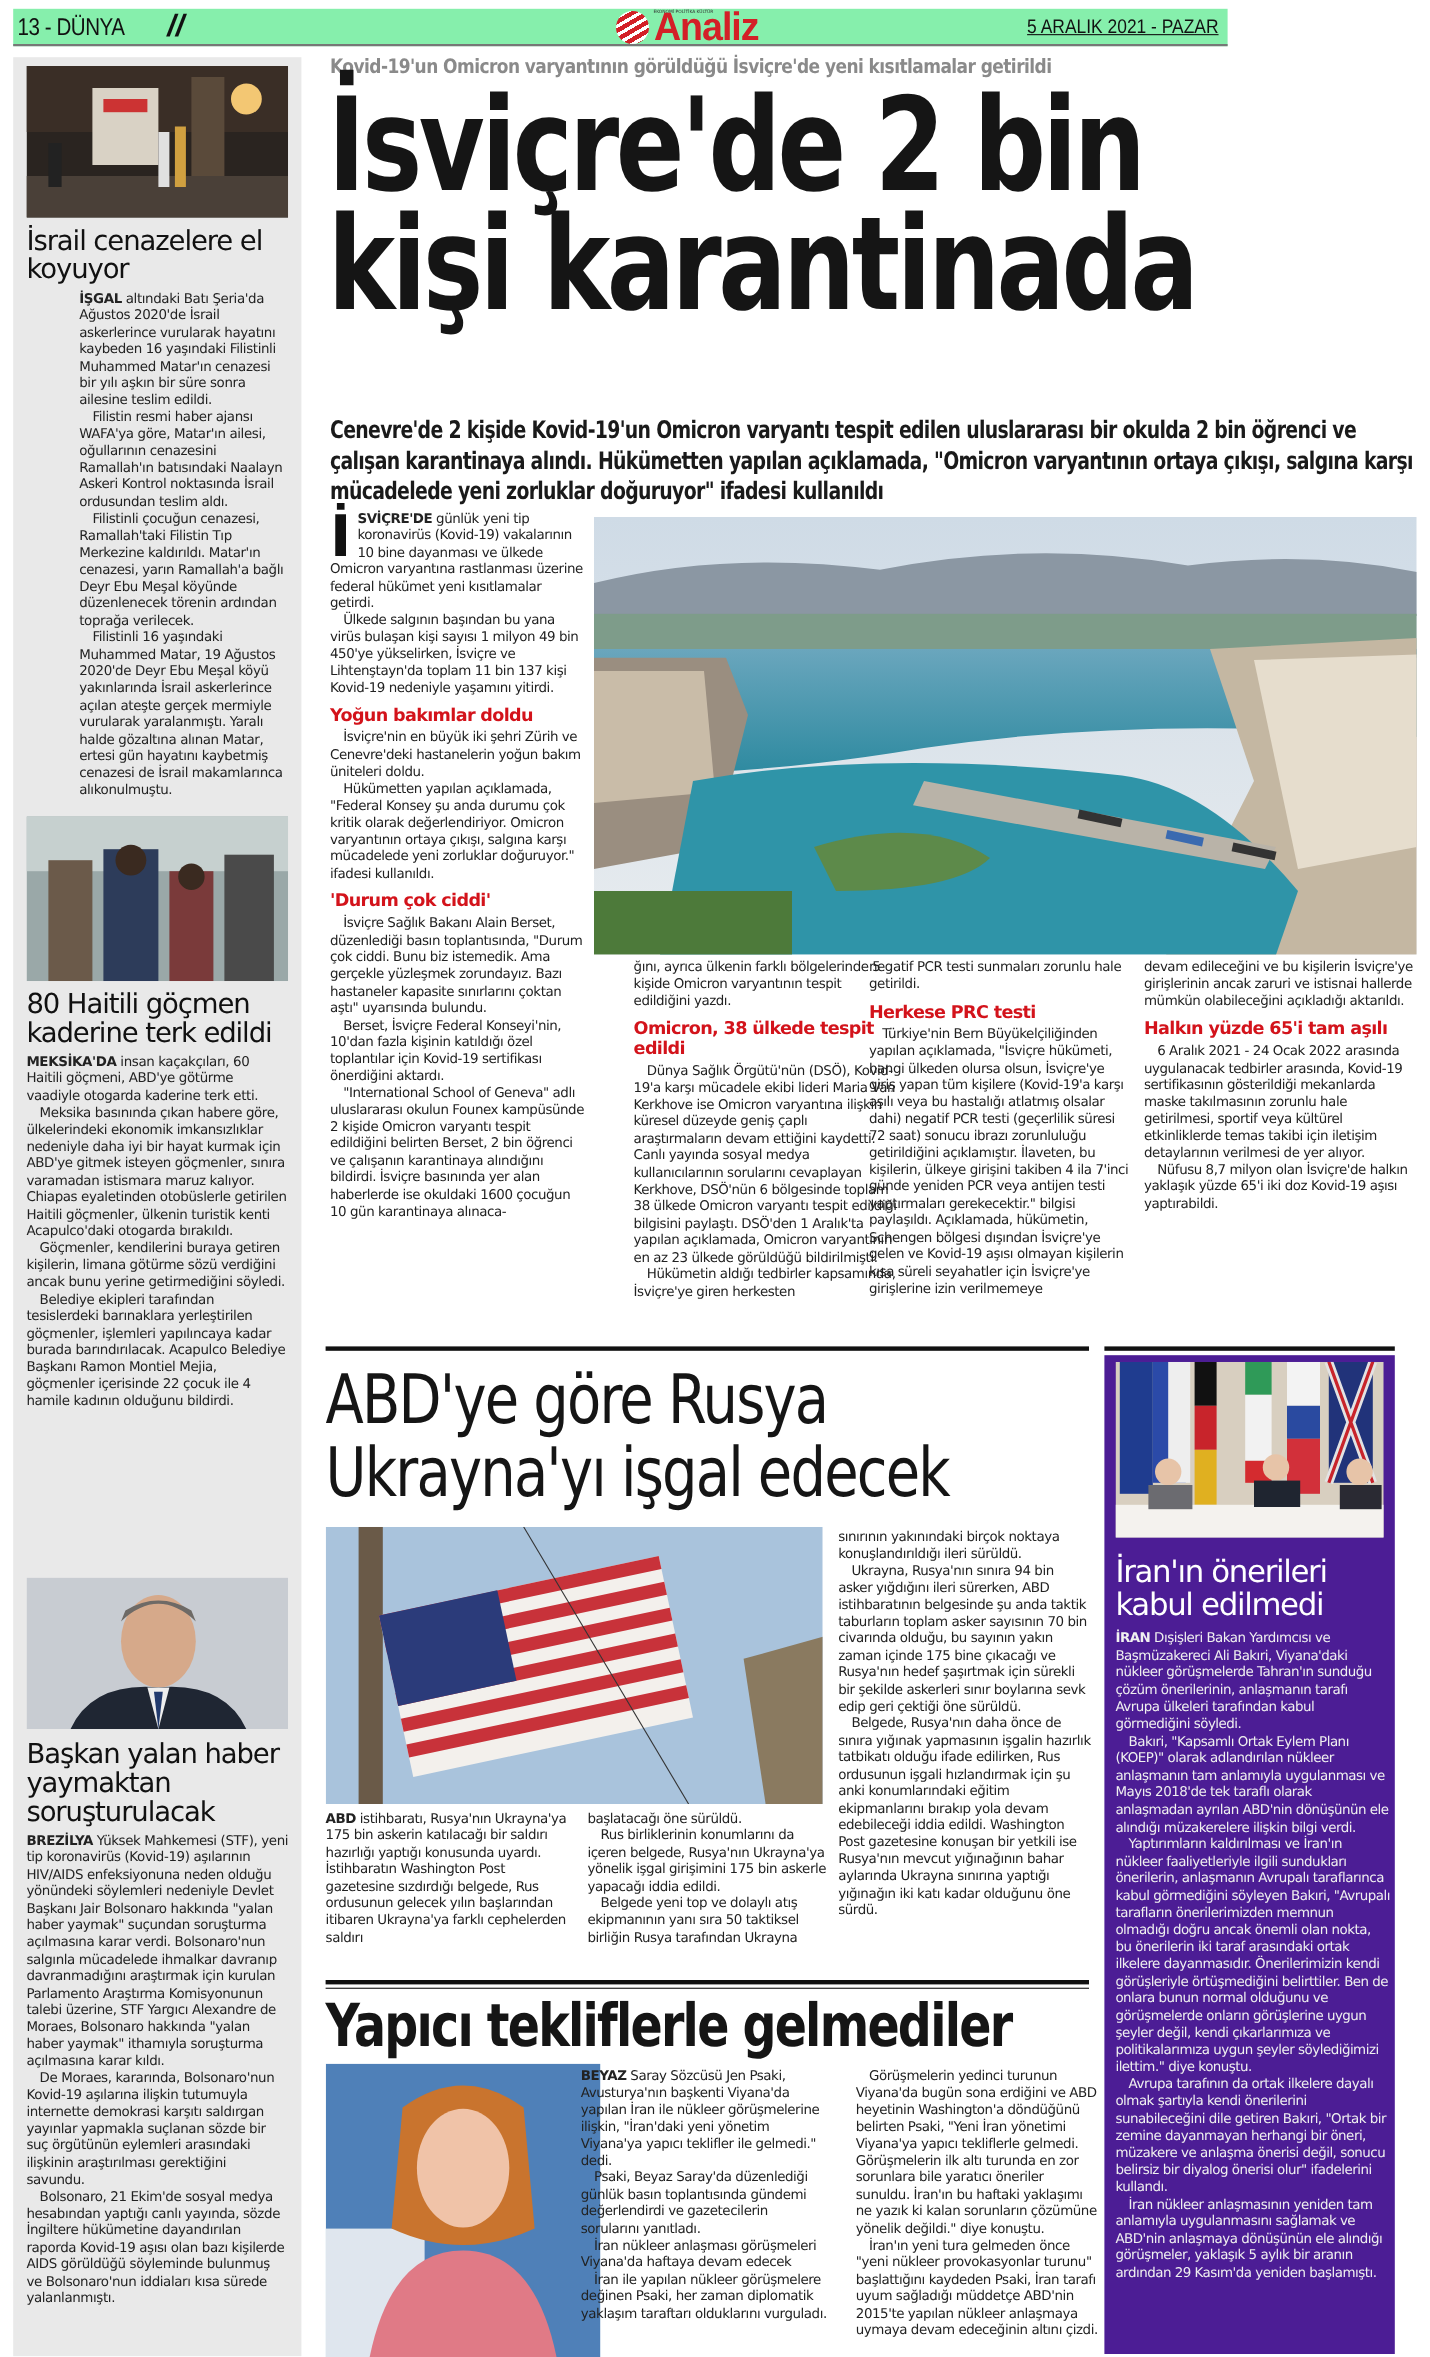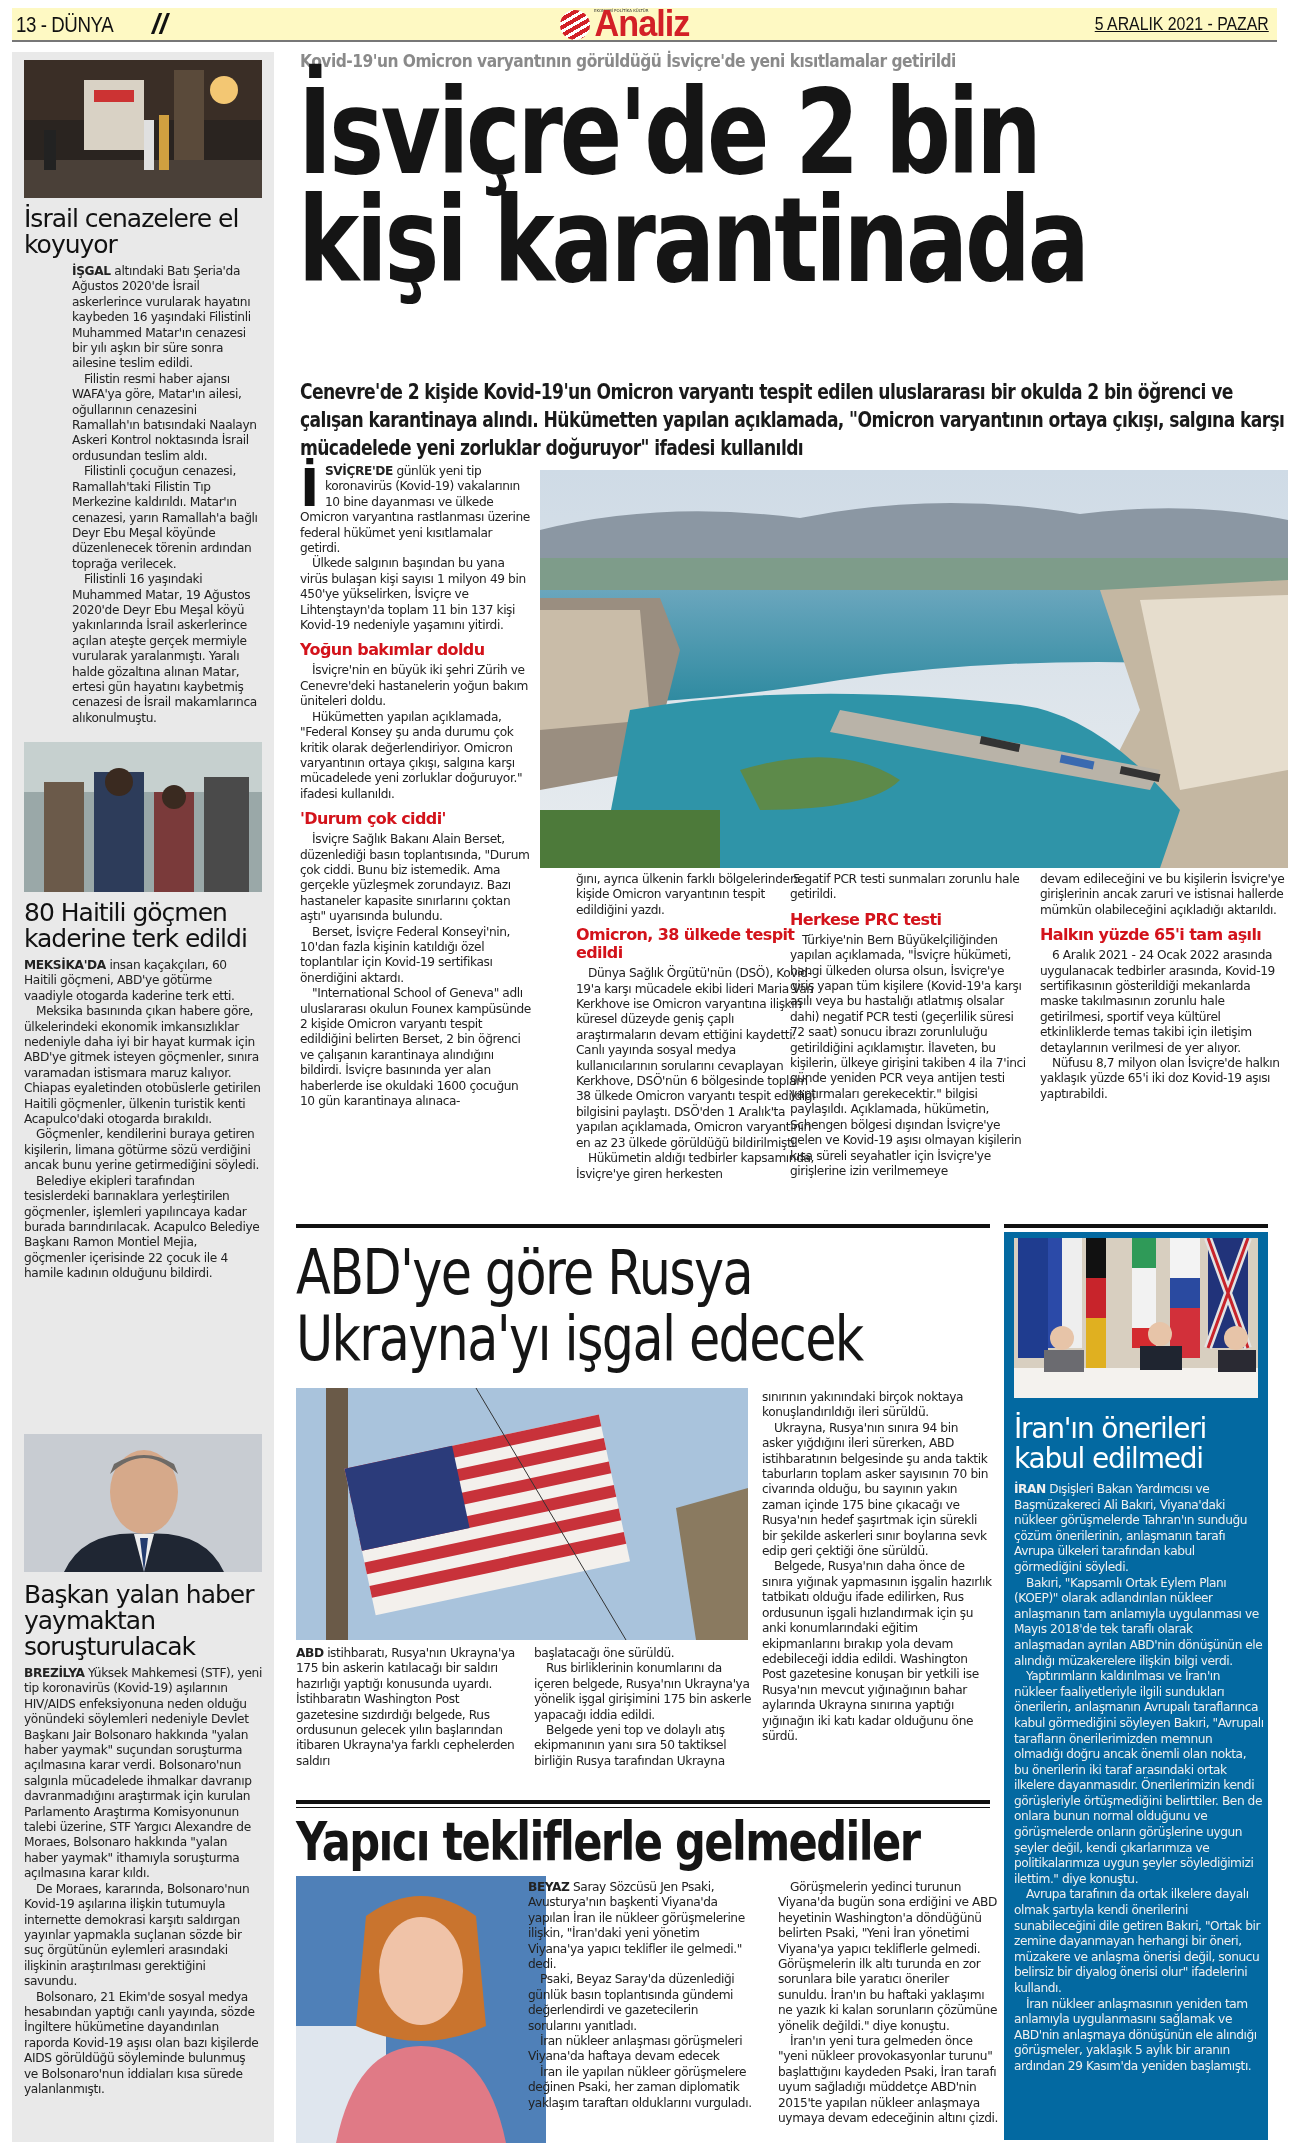--- a/index.html
+++ b/index.html
@@ -1,20 +1,20 @@
 <!DOCTYPE html>
 <html><head>
 <meta charset="utf-8">
 <style>
   * { box-sizing: border-box; margin: 0; padding: 0; }
   html, body { width: 1300px; height: 2143px; background: #fff; overflow: hidden; }
   body { font-family: "DejaVu Sans", sans-serif; color: #1c1c1c; position: relative; }
 
   
-  .masthead { position: absolute; left: 12px; top: 8px; width: 1265px; height: 34px; background: #fef9c3; border-bottom: 2px solid #777; }
+  .masthead { position: absolute; left: 12px; top: 8px; width: 1104px; height: 34px; background: #86efac; border-bottom: 2px solid #777; }
   .mh-section { position: absolute; left: 4px; top: 4px; font-family: "Liberation Sans", sans-serif; font-weight: 400; font-size: 22px; letter-spacing: -0.5px; transform: scaleX(0.85); transform-origin: left; color: #111; }
   .mh-slash { position: absolute; left: 140px; top: 0px; font-family: "Liberation Sans", sans-serif; font-weight: 700; font-style: italic; font-size: 28px; color: #111; }
   .mh-logo { position: absolute; left: 548px; top: 0px; height: 32px; display: flex; align-items: flex-end; }
   .mh-logo-mark { width: 30px; height: 30px; border-radius: 50%; background: repeating-linear-gradient(150deg, #d32027 0 4px, #fff 4px 7px); margin-right: 2px; }
   .mh-logo-text { font-family: "Liberation Sans", sans-serif; font-weight: 700; font-size: 36px; line-height: 32px; color: #d32027; letter-spacing: -1px; transform: scaleX(0.95); }
   .mh-logo-sub { position: absolute; left: 34px; top: 0px; font-size: 4px; color: #333; letter-spacing: 0; }
   .mh-date { position: absolute; right: 8px; top: 6px; font-family: "Liberation Sans", sans-serif; font-size: 18px; text-decoration: underline; color: #111; transform: scaleX(0.88); transform-origin: right; }
 
   
   .sidebar { position: absolute; left: 12px; top: 52px; width: 262px; height: 2090px; background: #e9e9e9; }
@@ -40,21 +40,21 @@
   .geneva-photo { position: absolute; left: 540px; top: 470px; width: 748px; height: 398px; overflow: hidden; }
 
   .rule-thick { position: absolute; height: 4px; background: #111; }
   .rule-thin { position: absolute; height: 1px; background: #111; }
 
   
   .abd-headline { position: absolute; left: 296px; top: 1240px; width: 720px; font-family: "DejaVu Sans", sans-serif; font-weight: 400; font-size: 62px; line-height: 66px; color: #151515; letter-spacing: -2px; transform: scaleX(0.82); transform-origin: left; width: 880px; }
   .flag-photo { position: absolute; left: 296px; top: 1388px; width: 452px; height: 252px; overflow: hidden; }
 
   
-  .iran-box { position: absolute; left: 1004px; top: 1232px; width: 264px; height: 908px; background: #0369a1; color: #f2f2f2; padding-left: 36px; }
+  .iran-box { position: absolute; left: 1004px; top: 1232px; width: 264px; height: 908px; background: #4c1d95; color: #f2f2f2; padding-left: 36px; }
   .iran-photo { position: absolute; left: 10px; top: 6px; width: 244px; height: 160px; overflow: hidden; }
   .iran-head { position: absolute; left: 10px; top: 182px; width: 250px; font-family: "DejaVu Sans", sans-serif; font-size: 28px; line-height: 30px; color: #fff; letter-spacing: -1.2px; }
   .iran-body { position: absolute; left: 10px; top: 250px; width: 250px; font-family: "DejaVu Sans", sans-serif; font-size: 12.2px; line-height: 15.6px; color: #f0f0f0; letter-spacing: -0.45px; }
   .iran-body p { text-indent: 12px; }
   .iran-body p:first-child { text-indent: 0; }
 
   
   .yap-headline { position: absolute; left: 296px; top: 1812px; width: 1000px; font-family: "DejaVu Sans", sans-serif; font-weight: 700; font-size: 54px; line-height: 60px; color: #151515; letter-spacing: -2px; transform: scaleX(0.80); transform-origin: left; white-space: nowrap; }
   .psaki-photo { position: absolute; left: 296px; top: 1876px; width: 250px; height: 267px; overflow: hidden; }
 </style>

